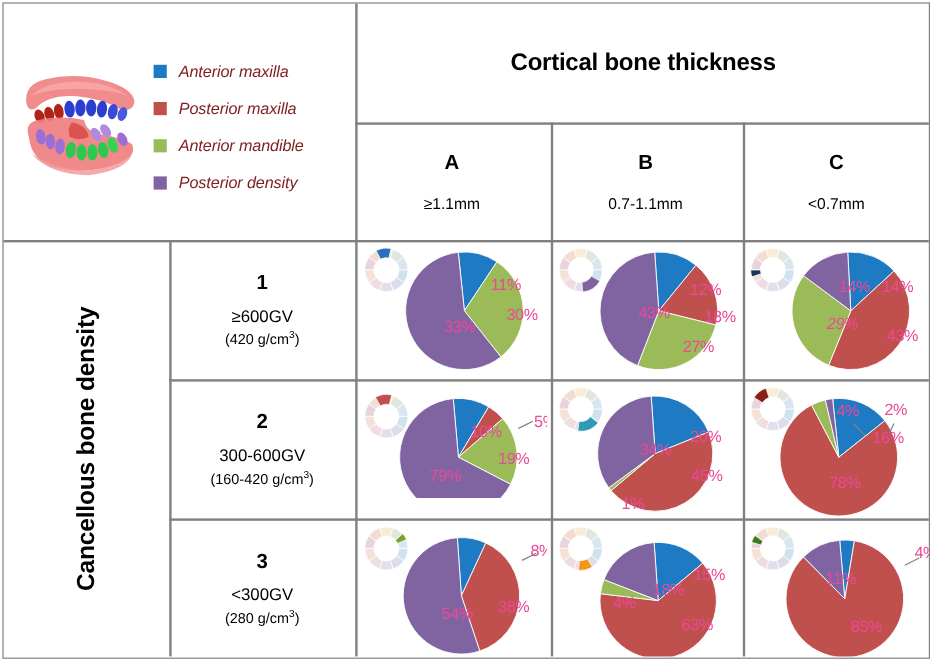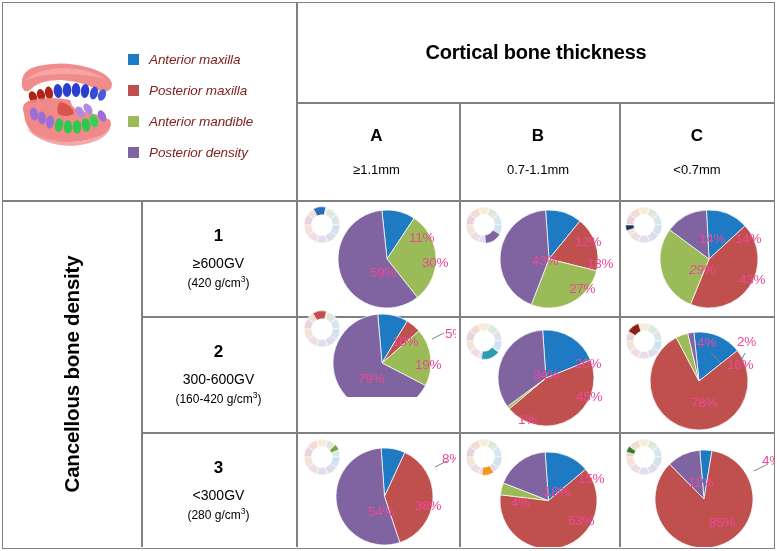--- a/index.html
+++ b/index.html
@@ -289,21 +289,21 @@
         <svg viewBox="0 0 100 100" width="100" height="100" class="pie-svg">
           <g transform="rotate(-6 50 50)">
             <path d="M 50 50 L 50 1 A 49 49 0 0 1 81.2337754976858 12.244851103986335 Z" fill="#1f7ac4" stroke="#ffffff" stroke-width="0.7"></path>
             <path d="M 50 50 L 81.2337754976858 12.244851103986335 A 49 49 0 0 1 76.25551295397085 91.37206834959873 Z" fill="#9bbb59" stroke="#ffffff" stroke-width="0.7"></path>
             <path d="M 50 50 L 76.25551295397085 91.37206834959873 A 49 49 0 1 1 49.99999999999999 1 Z" fill="#8064a2" stroke="#ffffff" stroke-width="0.7"></path>
           </g>
         </svg>
       </div>
       <span class="pct" style="left: 112px; top: 29px;">11%</span>
       <span class="pct" style="left: 125px; top: 54px;">30%</span>
-      <span class="pct" style="left: 73px; top: 64px;">59%</span>
+      <span class="pct" style="left: 73px; top: 64px;">33%</span>
     </div>
   <div class="cell" style="left:459px; top:201px; width:157px; height:114px;">
       <svg viewBox="0 0 40 40" width="40" height="40" class="donut">
         <path d="M 2 19.999999999999996 A 18 18 0 0 1 5.437694101250948 9.419865458735481 L 11.505321559063052 13.828254850929032 A 10.5 10.5 0 0 0 9.5 20 Z" fill="#e8d4dc" stroke="#ffffff" stroke-width="0.6"></path>
         <path d="M 5.437694101250948 9.419865458735481 A 18 18 0 0 1 14.437694101250948 2.8809827066872344 L 16.755321559063052 10.013906578900887 A 10.5 10.5 0 0 0 11.505321559063052 13.828254850929032 Z" fill="#f3ddd2" stroke="#ffffff" stroke-width="0.6"></path>
         <path d="M 14.437694101250948 2.8809827066872344 A 18 18 0 0 1 25.562305898749052 2.880982706687238 L 23.244678440936948 10.013906578900889 A 10.5 10.5 0 0 0 16.755321559063052 10.013906578900887 Z" fill="#f6ecd8" stroke="#ffffff" stroke-width="0.6"></path>
         <path d="M 25.562305898749052 2.880982706687238 A 18 18 0 0 1 34.56230589874905 9.419865458735483 L 28.494678440936948 13.828254850929032 A 10.5 10.5 0 0 0 23.244678440936948 10.013906578900889 Z" fill="#dfe9db" stroke="#ffffff" stroke-width="0.6"></path>
         <path d="M 34.56230589874905 9.419865458735483 A 18 18 0 0 1 38 20 L 30.5 20 A 10.5 10.5 0 0 0 28.494678440936948 13.828254850929032 Z" fill="#d9e6ee" stroke="#ffffff" stroke-width="0.6"></path>
         <path d="M 38 20 A 18 18 0 0 1 34.56230589874905 30.580134541264517 L 28.494678440936948 26.17174514907097 A 10.5 10.5 0 0 0 30.5 20 Z" fill="#cfe2ef" stroke="#ffffff" stroke-width="0.6"></path>
         <path d="M 34.56230589874905 30.580134541264517 A 18 18 0 0 1 25.562305898749052 37.119017293312766 L 23.244678440936948 29.986093421099113 A 10.5 10.5 0 0 0 28.494678440936948 26.17174514907097 Z" fill="#dcdcea" stroke="#ffffff" stroke-width="0.6"></path>
@@ -349,21 +349,21 @@
             <path d="M 50 50 L 29.136814713311438 94.33652557083495 A 49 49 0 0 1 12.244851103986335 18.76622450231419 Z" fill="#9bbb59" stroke="#ffffff" stroke-width="0.7"></path>
             <path d="M 50 50 L 12.244851103986335 18.76622450231419 A 49 49 0 0 1 49.99999999999999 1 Z" fill="#8064a2" stroke="#ffffff" stroke-width="0.7"></path>
           </g>
         </svg>
       </div>
       <span class="pct" style="left: 116px; top: 30px;">14%</span>
       <span class="pct" style="left: 120px; top: 71px;">43%</span>
       <span class="pct" style="left: 70px; top: 61px; font-style: italic;">29%</span>
       <span class="pct" style="left: 80px; top: 30px;">14%</span>
     </div>
-  <div class="cell" style="left:297px; top:305px; width:159px; height:92px;">
+  <div class="cell" style="left:297px; top:323px; width:159px; height:92px;">
       <svg viewBox="0 0 40 40" width="40" height="40" class="donut">
         <path d="M 2 19.999999999999996 A 18 18 0 0 1 5.437694101250948 9.419865458735481 L 11.505321559063052 13.828254850929032 A 10.5 10.5 0 0 0 9.5 20 Z" fill="#e8d4dc" stroke="#ffffff" stroke-width="0.6"></path>
         <path d="M 5.437694101250948 9.419865458735481 A 18 18 0 0 1 14.437694101250948 2.8809827066872344 L 16.755321559063052 10.013906578900887 A 10.5 10.5 0 0 0 11.505321559063052 13.828254850929032 Z" fill="#f3ddd2" stroke="#ffffff" stroke-width="0.6"></path>
         <path d="M 14.437694101250948 2.8809827066872344 A 18 18 0 0 1 25.562305898749052 2.880982706687238 L 23.244678440936948 10.013906578900889 A 10.5 10.5 0 0 0 16.755321559063052 10.013906578900887 Z" fill="#f6ecd8" stroke="#ffffff" stroke-width="0.6"></path>
         <path d="M 25.562305898749052 2.880982706687238 A 18 18 0 0 1 34.56230589874905 9.419865458735483 L 28.494678440936948 13.828254850929032 A 10.5 10.5 0 0 0 23.244678440936948 10.013906578900889 Z" fill="#dfe9db" stroke="#ffffff" stroke-width="0.6"></path>
         <path d="M 34.56230589874905 9.419865458735483 A 18 18 0 0 1 38 20 L 30.5 20 A 10.5 10.5 0 0 0 28.494678440936948 13.828254850929032 Z" fill="#d9e6ee" stroke="#ffffff" stroke-width="0.6"></path>
         <path d="M 38 20 A 18 18 0 0 1 34.56230589874905 30.580134541264517 L 28.494678440936948 26.17174514907097 A 10.5 10.5 0 0 0 30.5 20 Z" fill="#cfe2ef" stroke="#ffffff" stroke-width="0.6"></path>
         <path d="M 34.56230589874905 30.580134541264517 A 18 18 0 0 1 25.562305898749052 37.119017293312766 L 23.244678440936948 29.986093421099113 A 10.5 10.5 0 0 0 28.494678440936948 26.17174514907097 Z" fill="#dcdcea" stroke="#ffffff" stroke-width="0.6"></path>
         <path d="M 25.562305898749052 37.119017293312766 A 18 18 0 0 1 14.437694101250948 37.119017293312766 L 16.755321559063052 29.986093421099113 A 10.5 10.5 0 0 0 23.244678440936948 29.986093421099113 Z" fill="#e5dced" stroke="#ffffff" stroke-width="0.6"></path>
         <path d="M 14.437694101250948 37.119017293312766 A 18 18 0 0 1 5.437694101250948 30.58013454126452 L 11.505321559063052 26.17174514907097 A 10.5 10.5 0 0 0 16.755321559063052 29.986093421099113 Z" fill="#f0dde4" stroke="#ffffff" stroke-width="0.6"></path>

